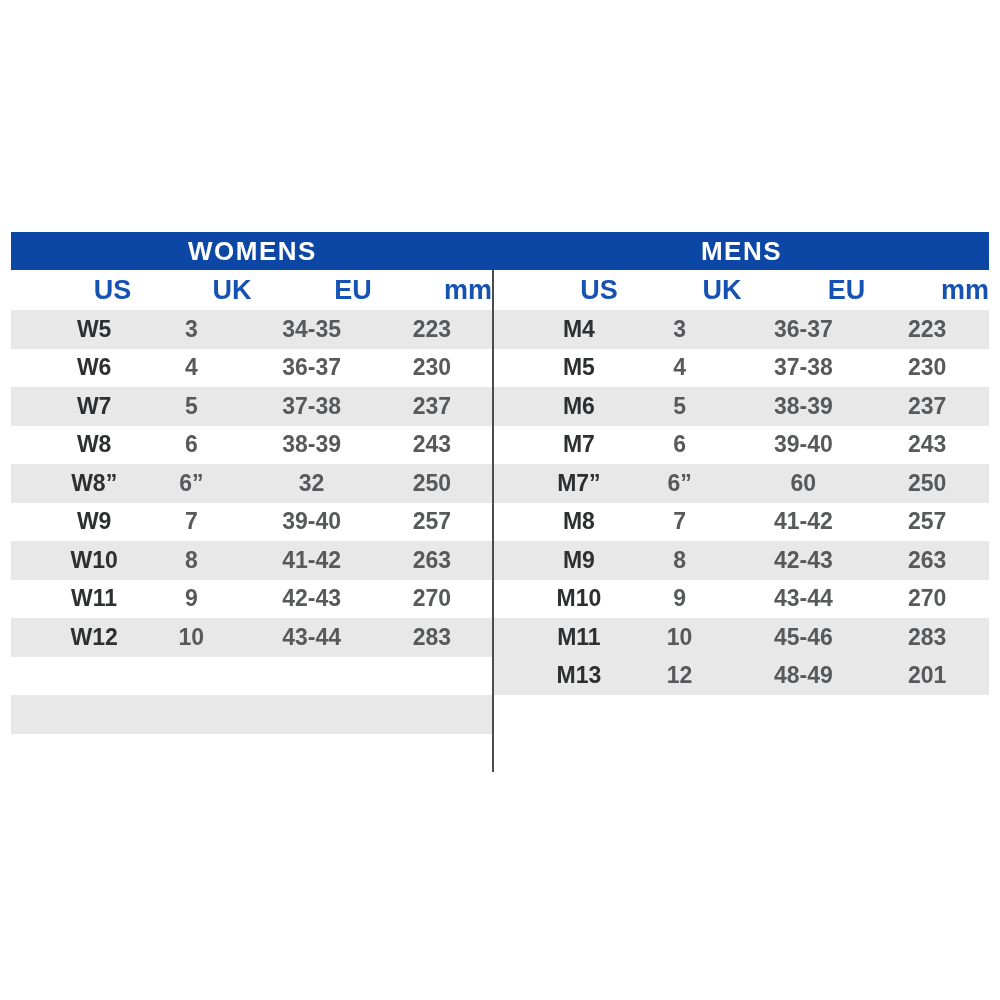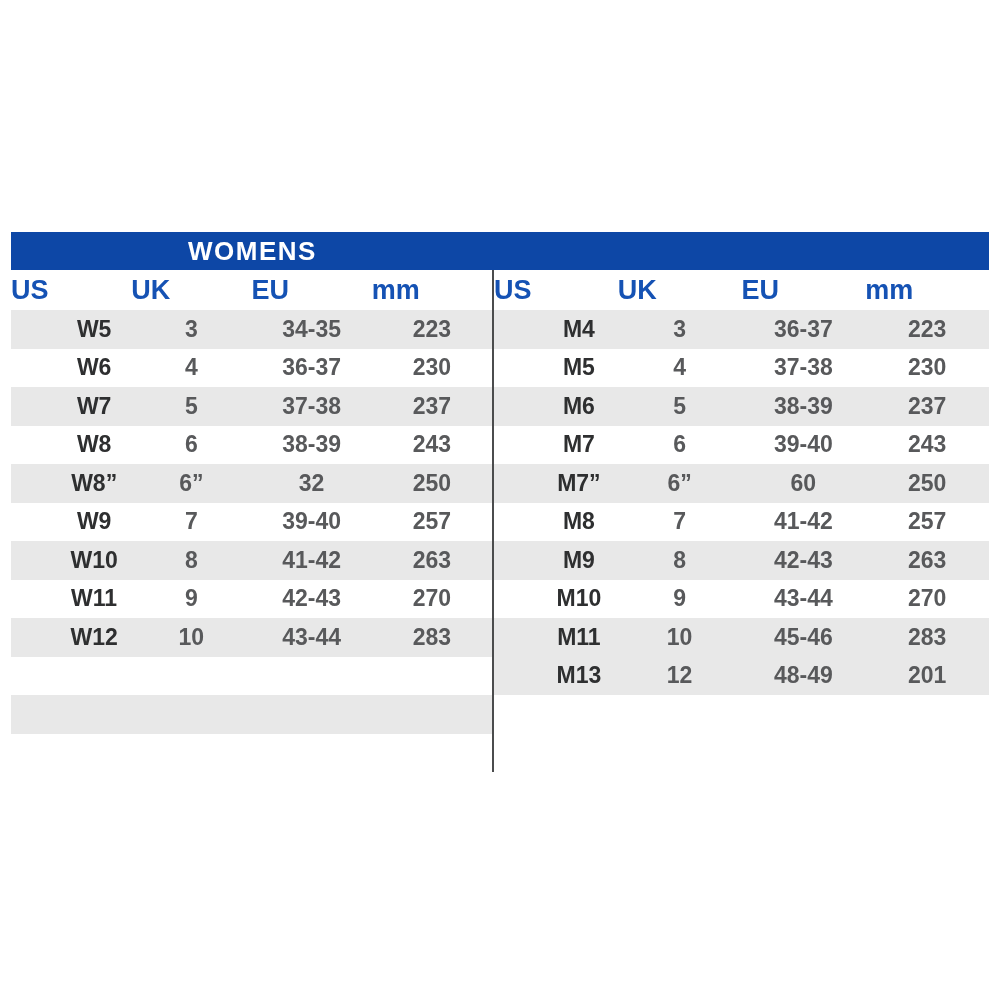--- a/index.html
+++ b/index.html
@@ -46,21 +46,21 @@
     background: #4b4c4d;
     flex: 0 0 2px;
   }
   .hdr-row {
     display: grid;
     grid-template-columns: repeat(4, 1fr);
     height: 40px;
     align-items: center;
   }
   .hdr-cell {
-    text-align: left;
+    text-align: right;
     color: #1552b4;
     font-size: 27px;
   }
   .row {
     display: grid;
     grid-template-columns: repeat(4, 1fr);
     height: 38.5px;
     align-items: center;
   }
   .row.stripe { background: #e8e8e8; }
@@ -71,20 +71,21 @@
   }
   .cell-label { color: #2e2f30; padding-left: 46px; }
   .cell-value { color: #58595b; }
 </style>
 </head>
 <body>
 
 <div class="size-chart">
   <div class="bar">
     <div class="bar-half left">WOMENS</div>
+    <div class="bar-half right">MENS</div>
   </div>
   <div class="chart-body">
     <div class="half left">
         <div class="hdr-row">
           <div class="hdr-cell">US</div>
           <div class="hdr-cell">UK</div>
           <div class="hdr-cell">EU</div>
           <div class="hdr-cell">mm</div>
         </div>
         <div class="row stripe">

